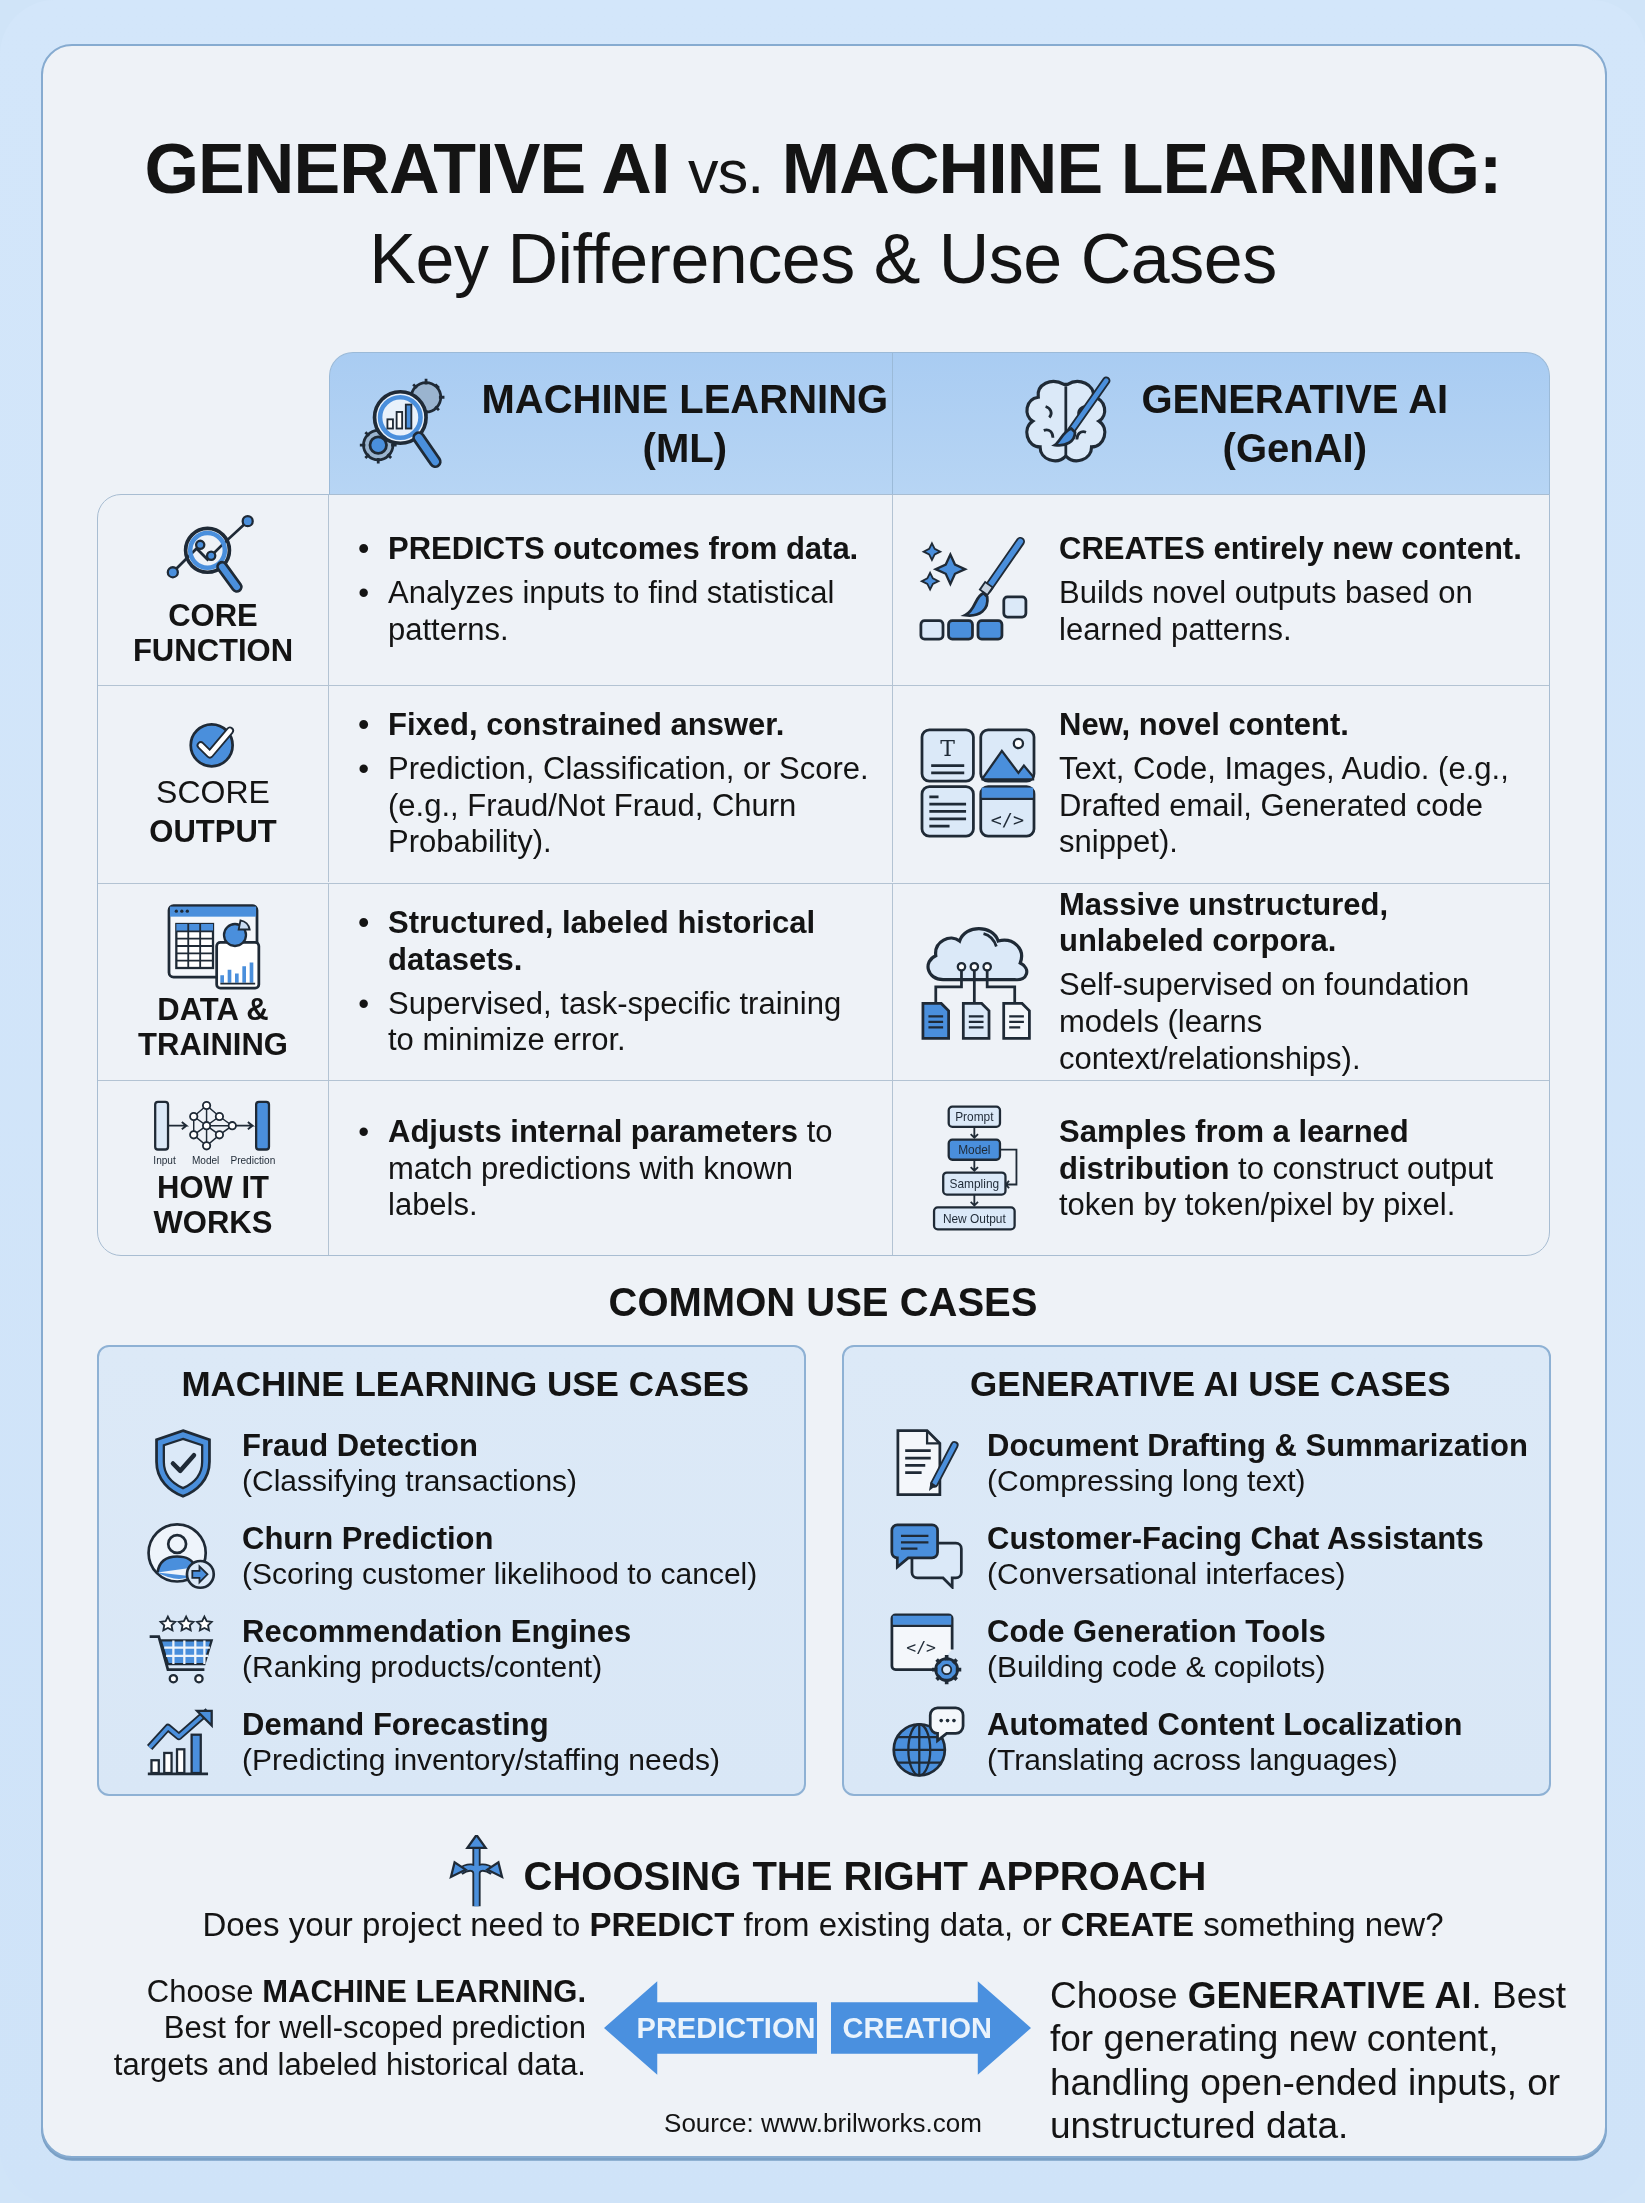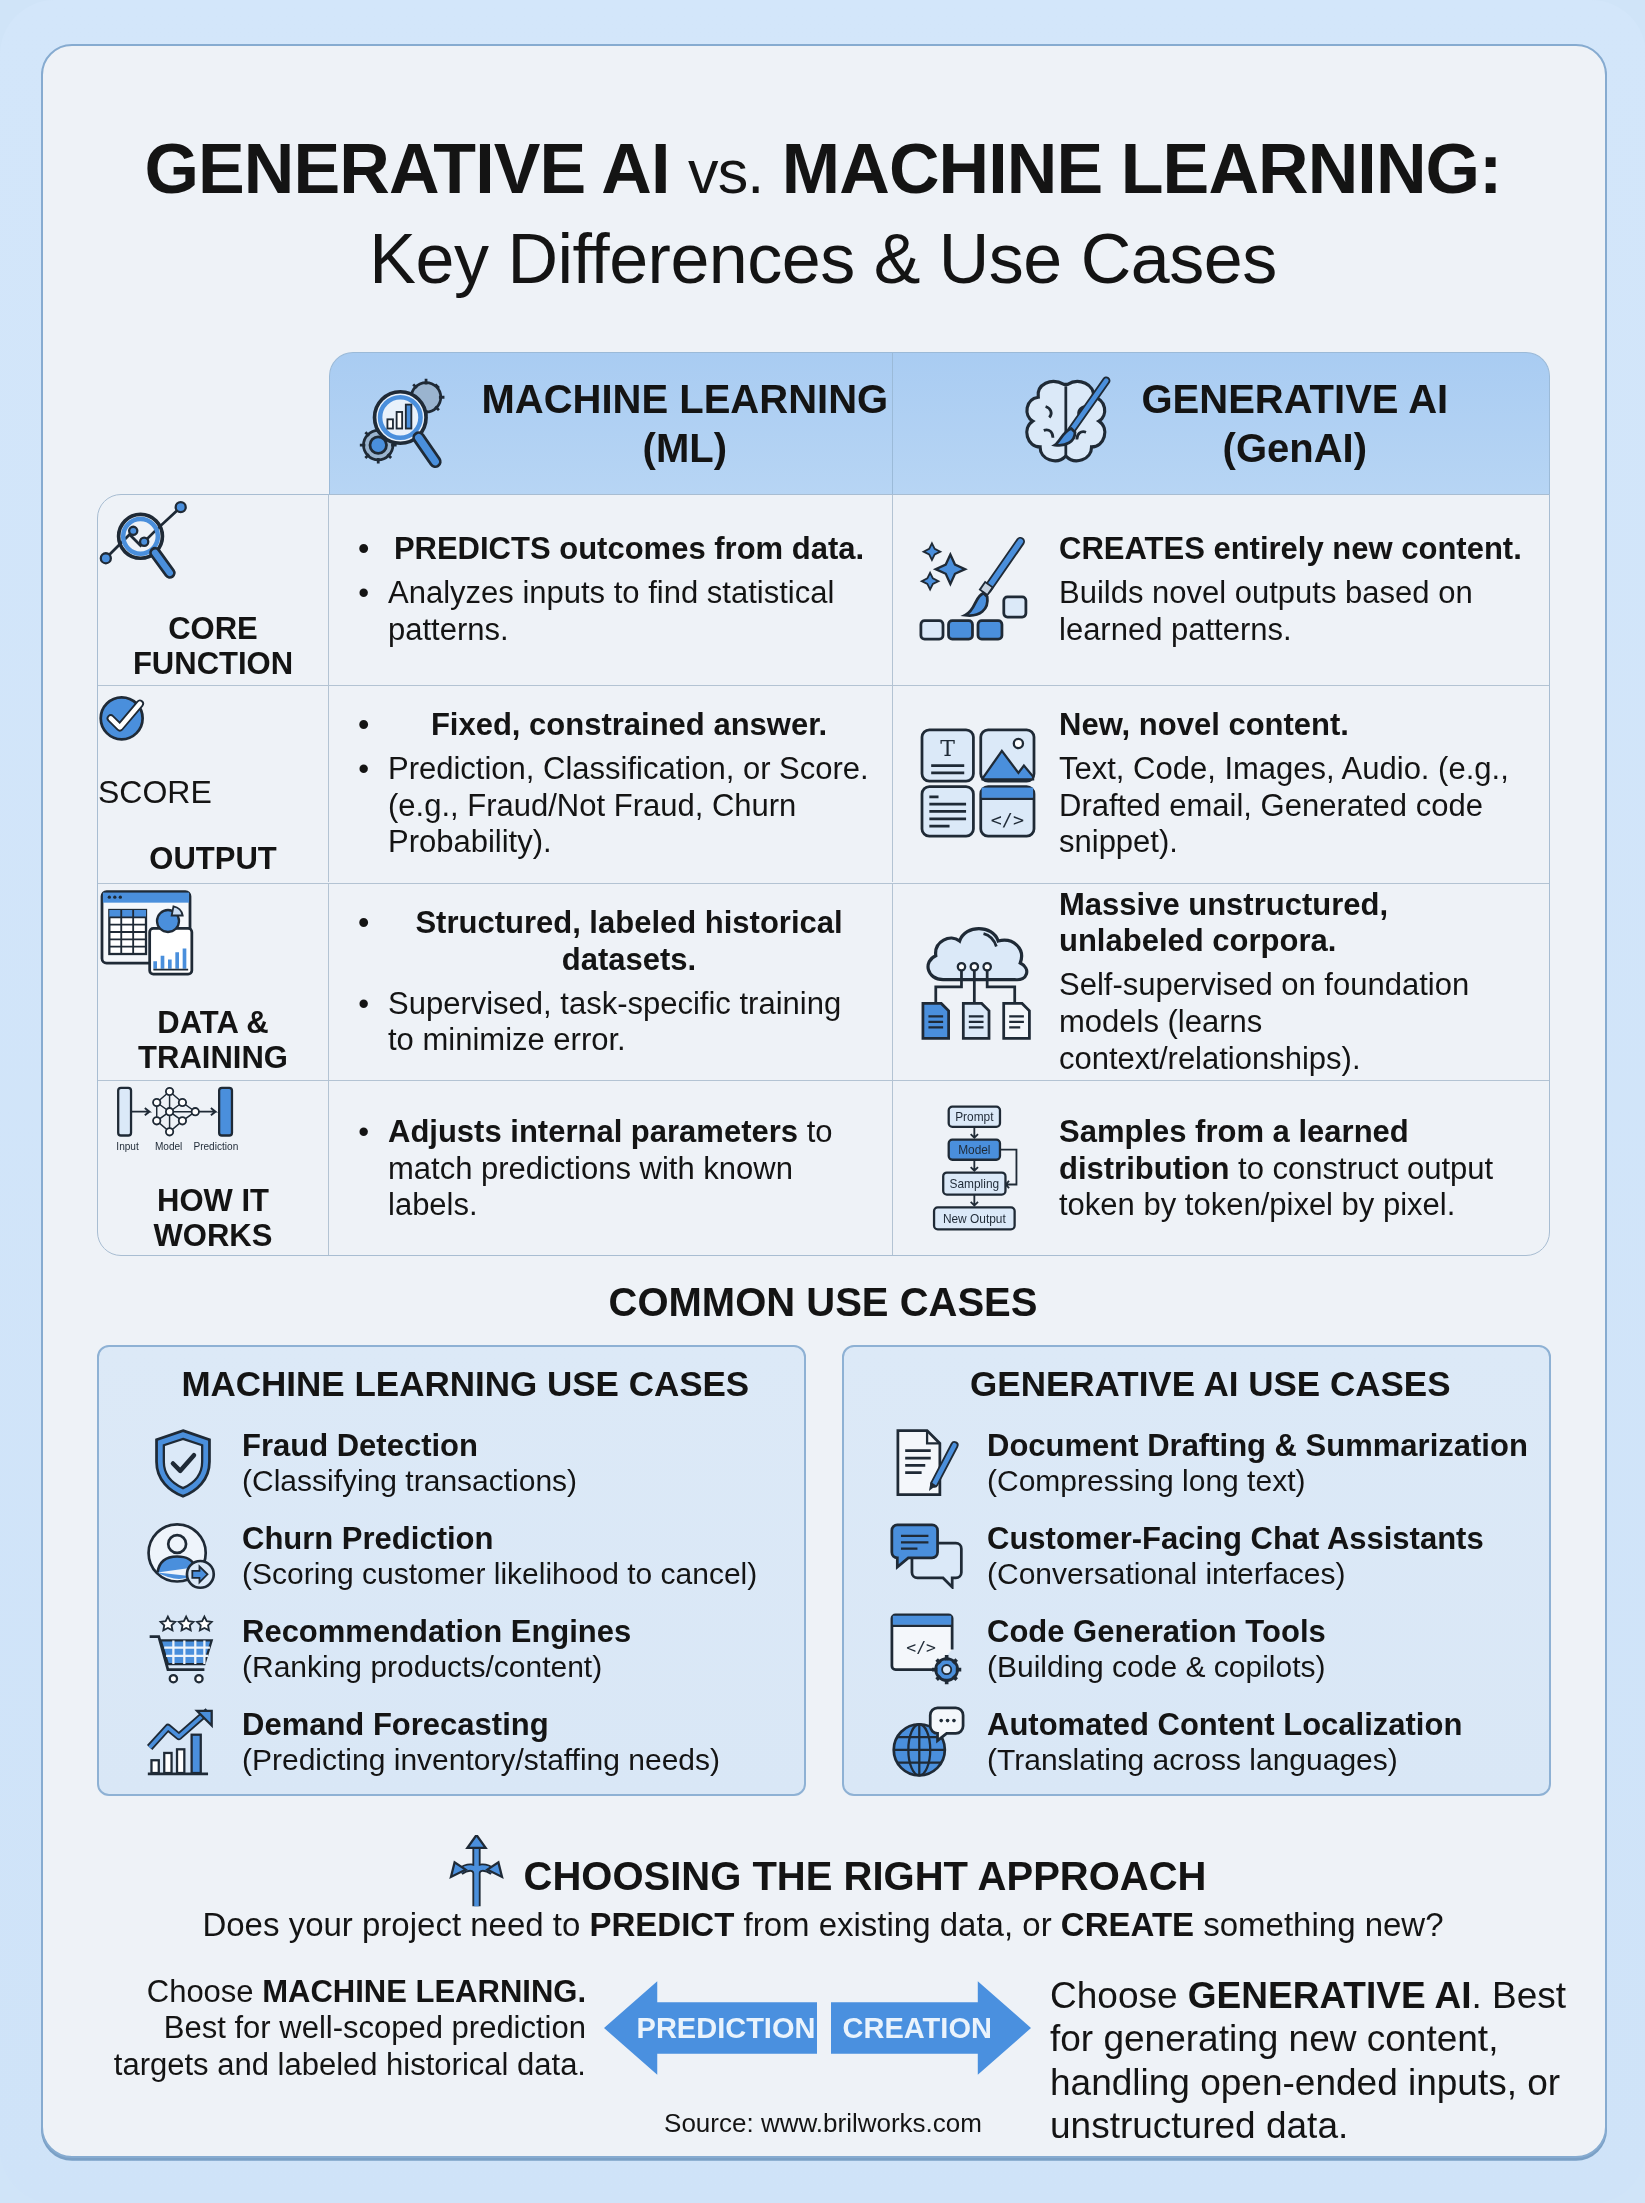--- a/index.html
+++ b/index.html
@@ -47,30 +47,30 @@
   .tbody {
     position: absolute; left: 97px; top: 494px; width: 1453px; height: 762px;
     border: 1.8px solid #a8bdd2; border-radius: 24px 0 24px 24px;
     background: #eef2f7;
     overflow: hidden;
   }
   .trow { position: absolute; left: 0; width: 100%; display: flex; border-top: 1.8px solid #b3c3d3; }
   .trow.first { border-top: none; }
   .cell-label {
     width: 231px; border-right: 1.8px solid #b3c3d3;
-    display: flex; flex-direction: column; justify-content: center; gap: 27px;
+    display: flex; flex-direction: column; align-items: center; justify-content: center;
   }
   .cell-label .lbl { font-size: 31px; font-weight: 700; text-align: center; line-height: 1.12; }
   .cell-label .sublbl { font-size: 32px; font-weight: 400; margin: 1.8px 0 3.7px; }
   .cell-ml { width: 564px; border-right: 1.8px solid #b3c3d3; padding: 0 22px 0 20px; display: flex; flex-direction: column; justify-content: center; }
   .cell-gen { flex: 1; padding: 0 9.2px 0 26px; display: flex; align-items: center; gap: 22px; }
   .bullets { list-style: none; }
   .bullets li { position: relative; padding-left: 39px; font-size: 31px; line-height: 1.18; margin: 7.3px 0; }
   .bullets li::before { content: "•"; position: absolute; left: 9.2px; top: 0; font-size: 31px; }
-  .b { font-weight: 700; text-align: center; }
+  .b { font-weight: 700; }
   .gen-text .head { font-size: 31px; font-weight: 700; line-height: 1.18; margin-bottom: 7.3px; }
   .gen-text .body { font-size: 31px; line-height: 1.18; }
   .gen-text .mixed { font-size: 31px; line-height: 1.18; }
 
   .uc-heading {
     position: absolute; left: 0; width: 1646px; top: 1280px; text-align: center;
     font-size: 40px; font-weight: 700;
   }
   .uc-box {
     position: absolute; top: 1345px; width: 709px; height: 451px;

